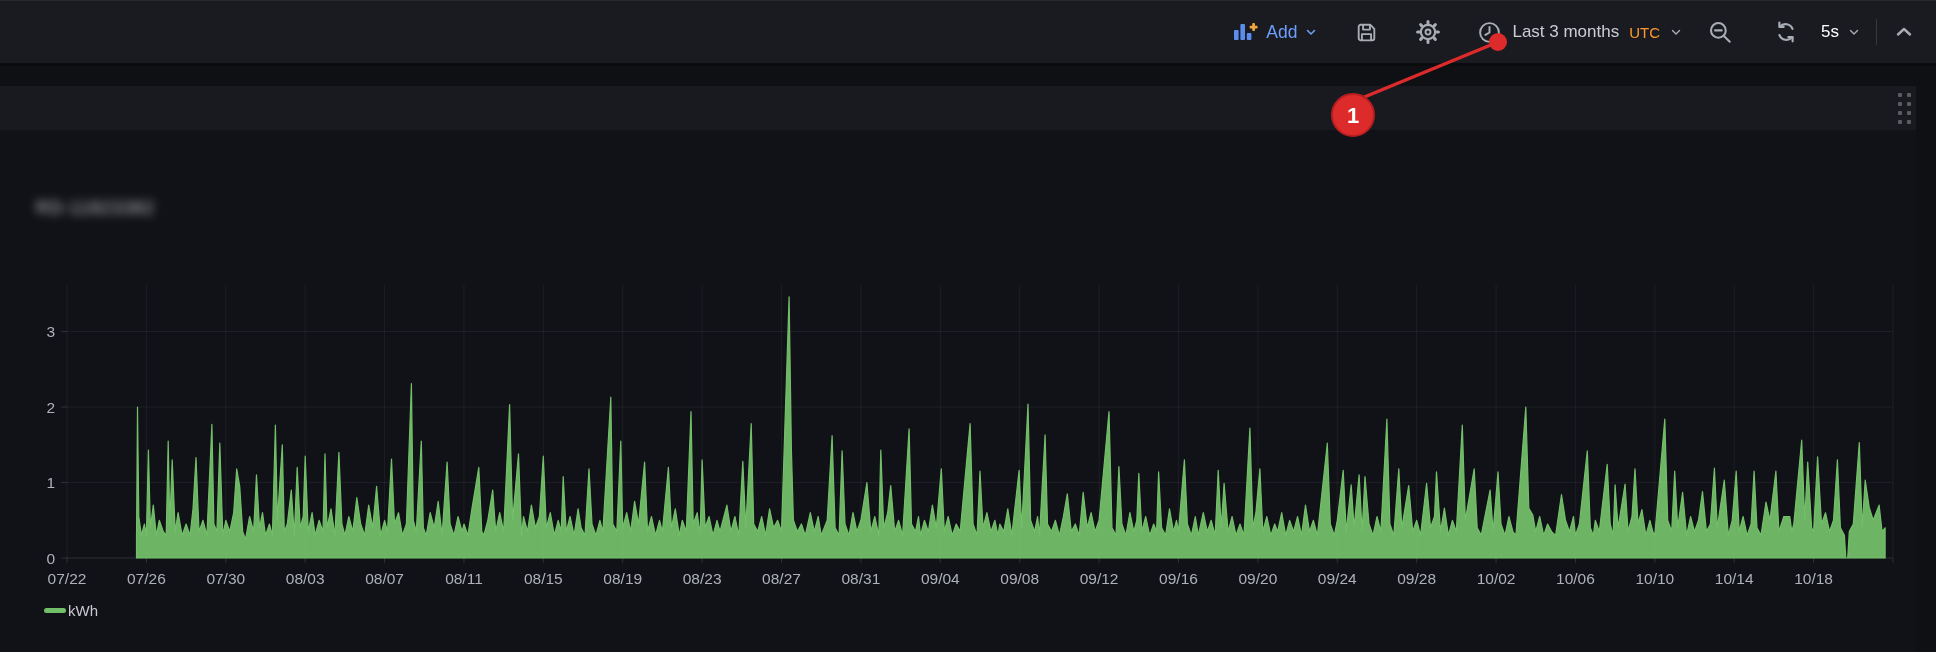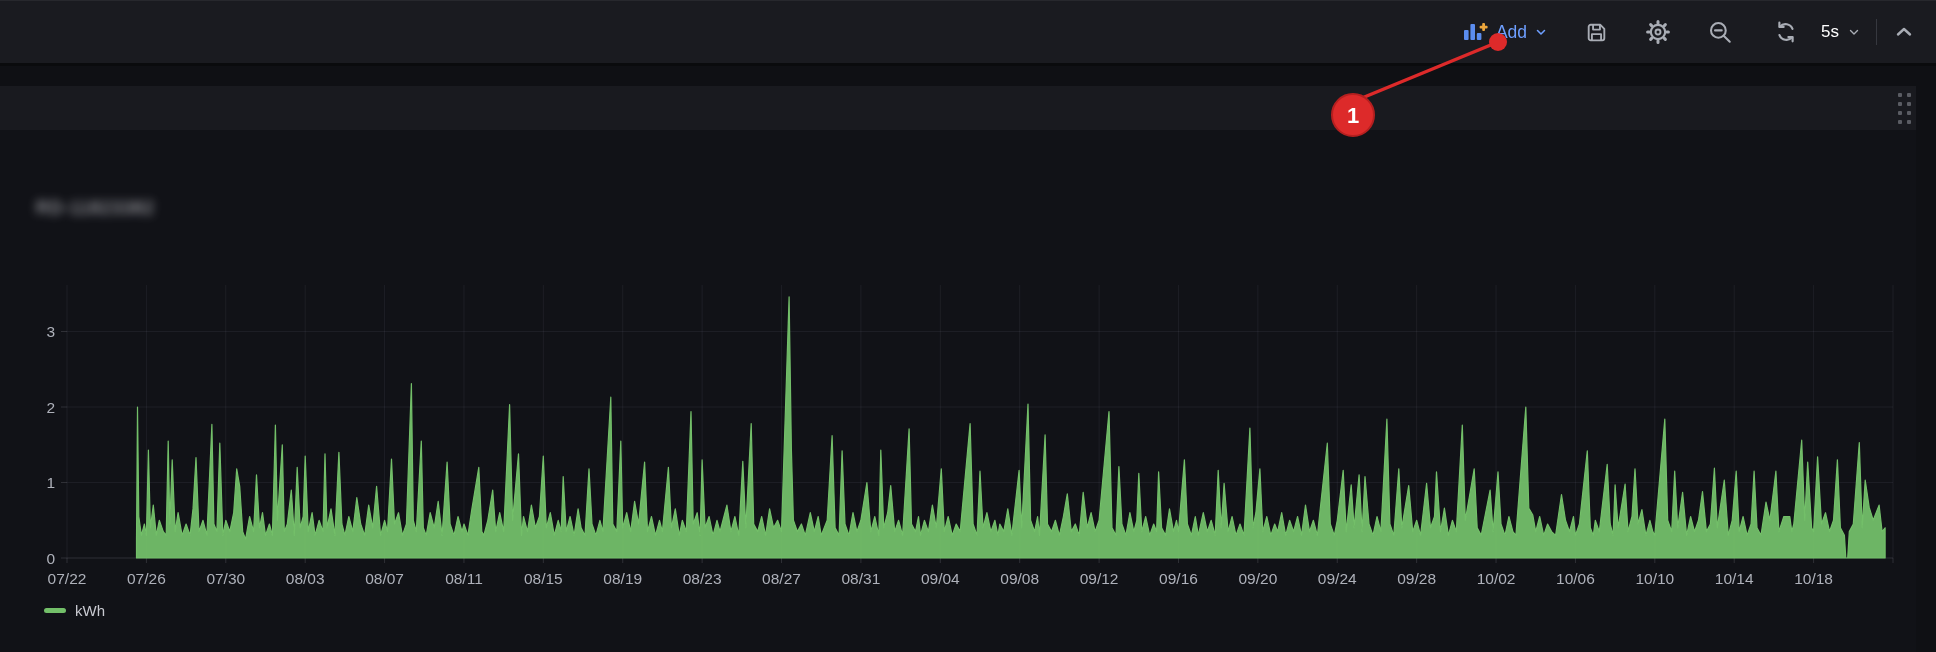--- a/index.html
+++ b/index.html
@@ -18,21 +18,21 @@
   .mr36{margin-right:36px;} .mr24{margin-right:24px;} .mr40{margin-right:40px;}
   .mr22{margin-right:22px;}
   .band{position:absolute;top:86px;left:0;width:1916px;height:44px;background:#191a1f;}
   .drag-dots{position:absolute;right:5px;top:7px;display:grid;
     grid-template-columns:4px 4px;grid-template-rows:4px 4px 4px 4px;gap:5px;cursor:grab;}
   .drag-dots span{width:4px;height:4px;background:#5a5c63;border-radius:1px;}
   .panel{position:absolute;top:130px;left:0;width:1916px;height:522px;background:#111217;}
   .panel-title{position:absolute;left:36px;top:68px;font-size:17.5px;letter-spacing:1px;
     color:#d4d5db;filter:blur(5px);opacity:.9;}
   .chart-svg{position:absolute;left:0;top:0;}
-  .legend{position:absolute;left:44px;top:472px;display:flex;align-items:center;gap:9px;cursor:pointer;}
+  .legend{position:absolute;left:44px;top:472px;display:flex;align-items:center;gap:2px;cursor:pointer;}
   .legend-swatch{width:22px;height:5px;border-radius:3px;}
   .legend-label{font-size:15px;color:#c8c9d0;}
   .annot{position:absolute;left:0;top:0;z-index:20;pointer-events:none;}
 </style>
 </head>
 <body>
 
 <div class="topnav">
   <div class="toolbar">
 
@@ -70,20 +70,35 @@
           <circle cx="12" cy="12" r="6.6" stroke-width="2"></circle>
           <circle cx="12" cy="12" r="2.3" stroke-width="1.8"></circle>
           <g stroke-width="2.8" stroke-linecap="round">
             <path d="M20 12 h1.6 M4 12 H2.4 M12 4 V2.4 M12 20 v1.6"></path>
             <path d="M17.7 17.7 l1.1 1.1 M6.3 6.3 L5.2 5.2 M17.7 6.3 l1.1 -1.1 M6.3 17.7 l-1.1 1.1"></path>
           </g>
         </svg>
       </span>
     </div>
 
+    <div class="tb-btn mr24">
+      <span class="icon">
+        <svg width="25" height="25" viewBox="0 0 24 24" fill="none" stroke="#a9adb5" stroke-width="1.9" stroke-linecap="round">
+          <circle cx="12" cy="12" r="9"></circle>
+          <path d="M12 12 V6.8 M12 12 L8.1 14.3"></path>
+        </svg>
+      </span>
+      <span class="time-label">Last 3 months</span>
+      <span class="utc-label">UTC</span>
+      <span class="icon">
+        <svg width="14" height="14" viewBox="0 0 24 24">
+            <path d="M6 9.5 l6 6 6 -6" fill="none" stroke="#a9adb5" stroke-width="2.4" stroke-linecap="round" stroke-linejoin="round"></path>
+          </svg>
+      </span>
+    </div>
 
     <div class="tb-btn mr40">
       <span class="icon">
         <svg width="26" height="26" viewBox="0 0 24 24" fill="none" stroke="#a9adb5" stroke-width="1.9" stroke-linecap="round">
           <circle cx="10.5" cy="10.5" r="6.8"></circle>
           <path d="M15.6 15.6 L21 21"></path>
           <path d="M7.4 10.5 h6.2"></path>
         </svg>
       </span>
     </div>

